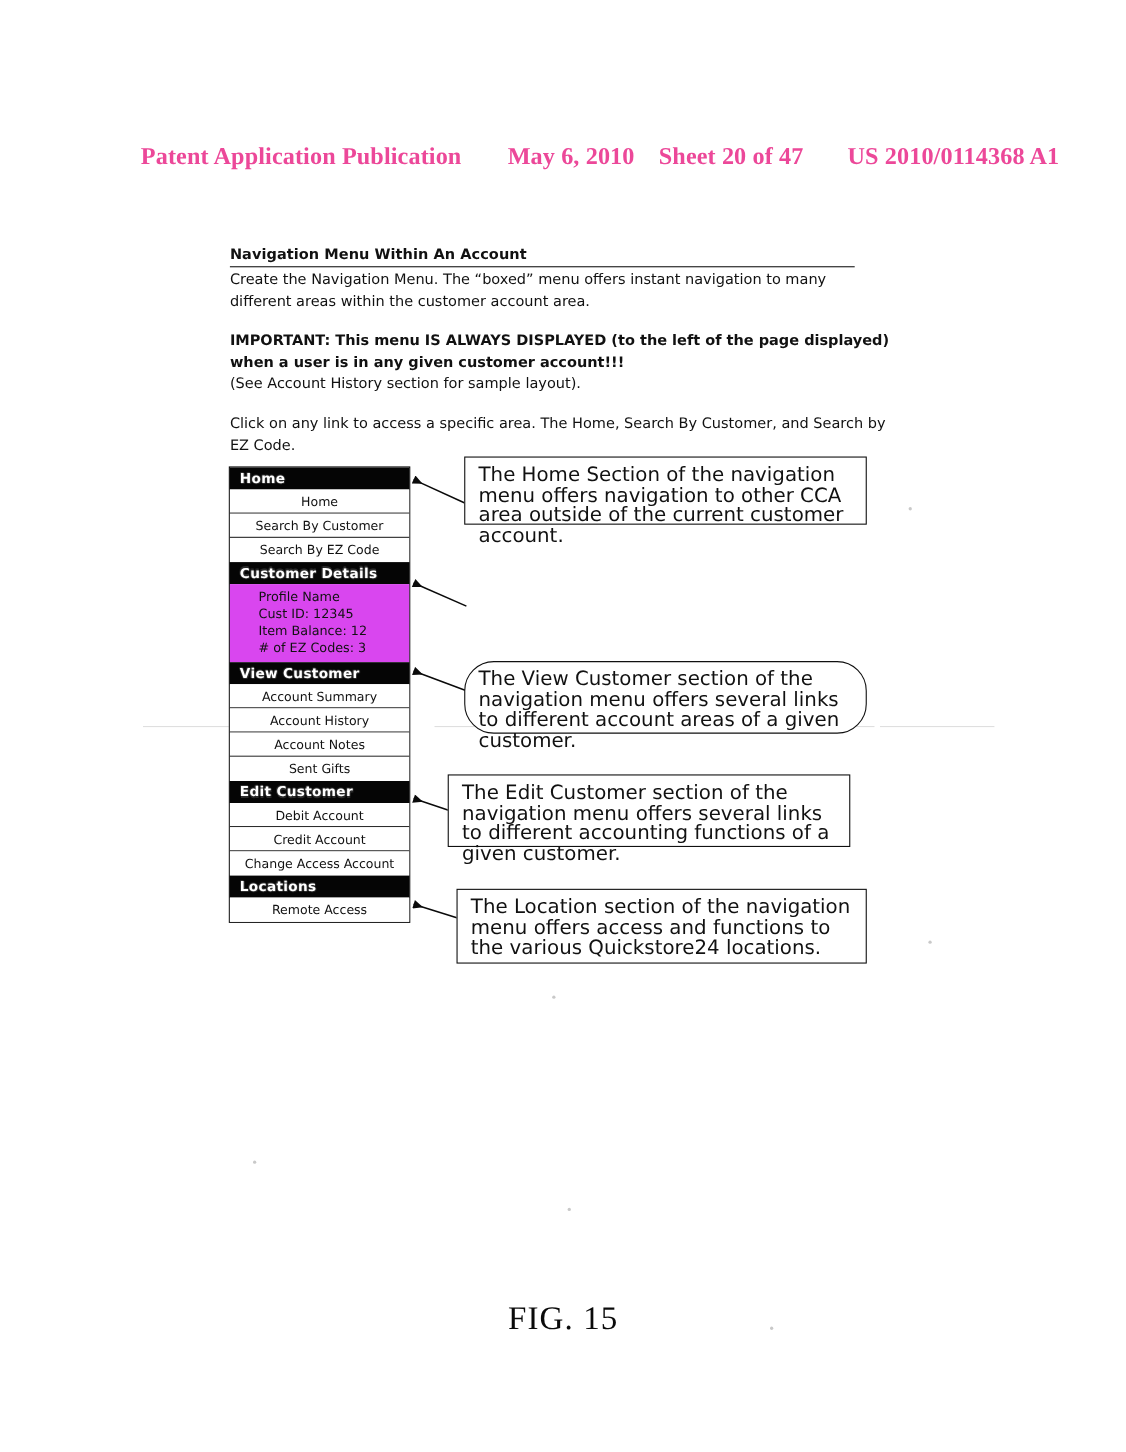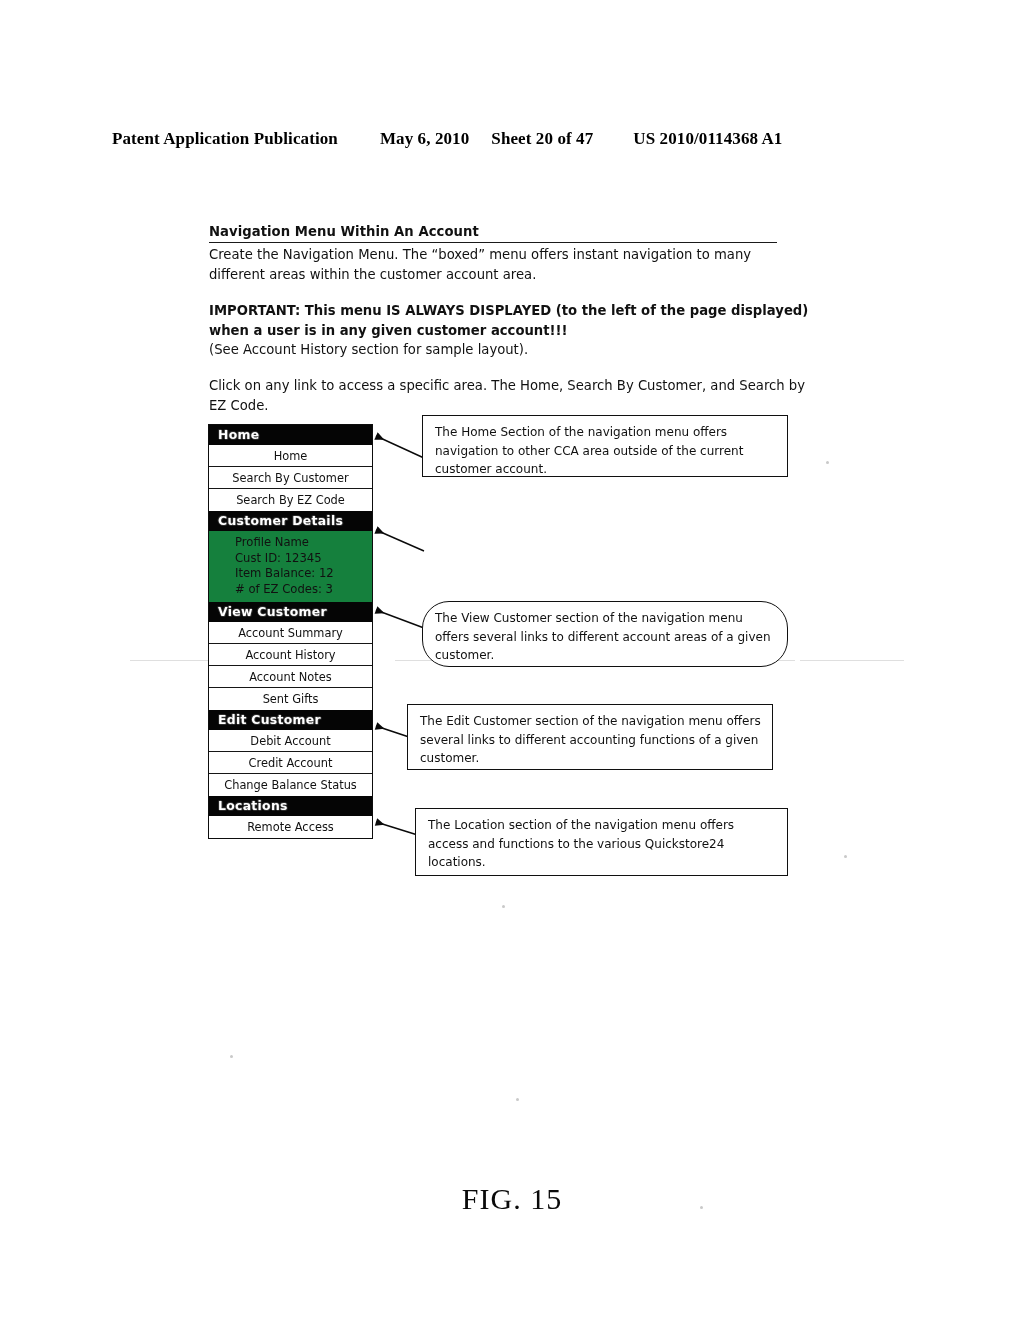--- a/index.html
+++ b/index.html
@@ -13,29 +13,29 @@
     position: relative;
     font-family: "DejaVu Sans", sans-serif;
     color: #000000;
     overflow: hidden;
   }
 
   
   .page-header {
     position: absolute;
     top: 88px;
-    left: 112px;
+    left: 128px;
     width: 768px;
     display: flex;
     align-items: baseline;
     font-family: "Liberation Serif", serif;
     font-weight: bold;
-    font-size: 17px;
+    font-size: 22px;
     letter-spacing: 0.1px;
-    color: #000000;
+    color: #ec4899;
     white-space: nowrap;
   }
   .ph-pub   { margin-right: 42px; }
   .ph-date  { margin-right: 22px; margin-top: 41px; }
   .ph-sheet { margin-right: 40px; }
   .ph-num   { }
 
   
   .doc-body {
     position: absolute;
@@ -108,33 +108,33 @@
     border-bottom: 1.2px solid #161616;
     box-sizing: border-box;
     background: #ffffff;
   }
   .nav-item.last-of-group { border-bottom: none; }
   .nav-details {
     padding: 4px 0 5px 26px;
     font-size: 11.6px;
     line-height: 15.6px;
     color: #111111;
-    background: #15803d;
+    background: #d946ef;
   }
   .nav-details div { white-space: nowrap; }
 
   
   .callout {
     position: absolute;
     border: 1.5px solid #101010;
     background: #ffffff;
     box-sizing: border-box;
     padding: 7px 10px 7px 12px;
     font-family: "DejaVu Sans", sans-serif;
-    font-size: 12px;
+    font-size: 18px;
     line-height: 18.6px;
     color: #111111;
   }
 
   
   .leader { position: absolute; overflow: visible; }
 
   
   .fig-caption {
     position: absolute;
@@ -210,21 +210,21 @@
 
     <div class="nav-header">View Customer</div>
     <div class="nav-item">Account Summary</div>
     <div class="nav-item">Account History</div>
     <div class="nav-item">Account Notes</div>
     <div class="nav-item last-of-group">Sent Gifts</div>
 
     <div class="nav-header">Edit Customer</div>
     <div class="nav-item">Debit Account</div>
     <div class="nav-item">Credit Account</div>
-    <div class="nav-item last-of-group">Change Balance Status</div>
+    <div class="nav-item last-of-group">Change Access Account</div>
 
     <div class="nav-header">Locations</div>
     <div class="nav-item last-of-group">Remote Access</div>
   </div>
 
   <svg class="leader" style="left:370px; top:420px; width:60px; height:470px;" viewBox="0 0 60 470">
     <defs>
       <marker id="arrowL" markerWidth="10" markerHeight="8" refX="9" refY="4" orient="auto" markerUnits="userSpaceOnUse">
         <path d="M9,0 L9,8 L0,4 z" fill="#0a0a0a"></path>
       </marker>

